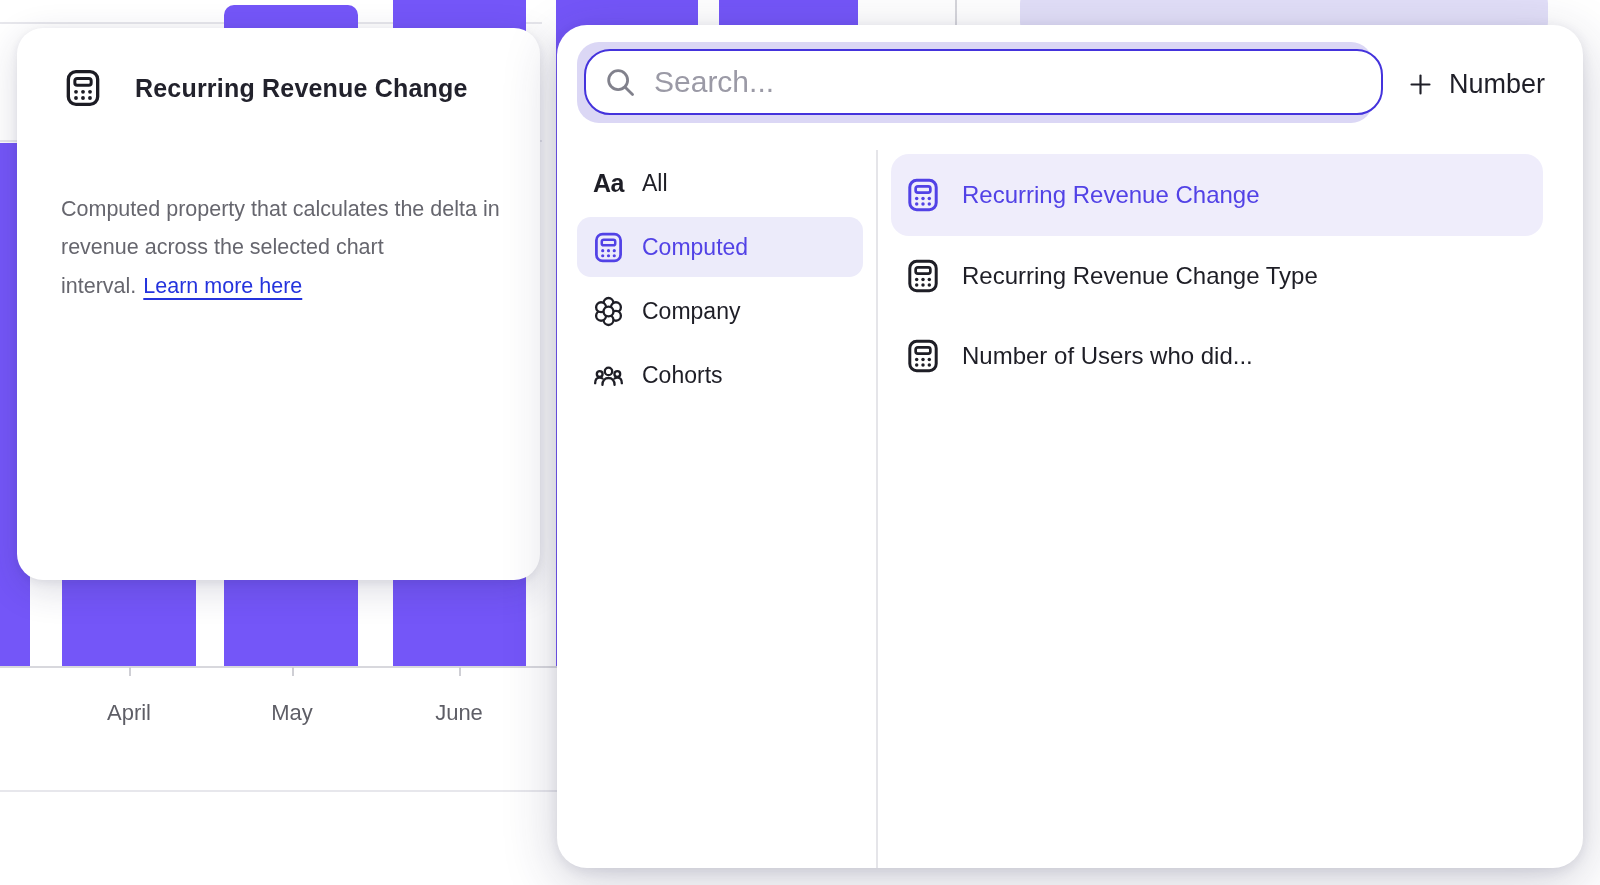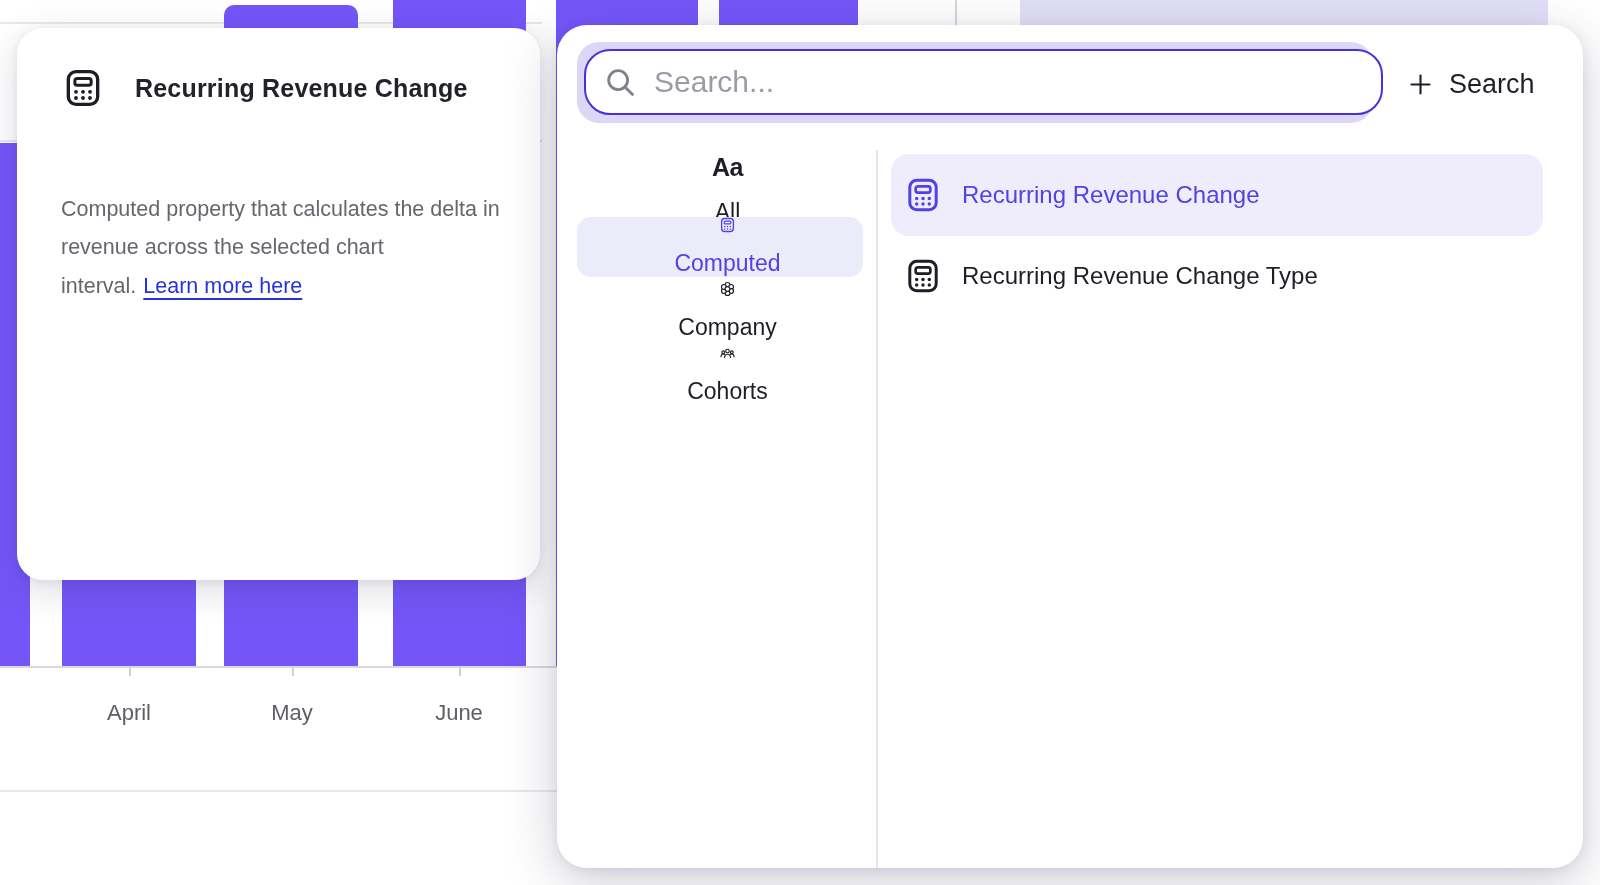--- a/index.html
+++ b/index.html
@@ -43,21 +43,21 @@
   .create-btn{position:absolute;left:842px;top:36px;height:46px;display:flex;align-items:center;
               gap:15px;background:none;border:none;cursor:pointer;padding:0 8px;
               font-family:"Liberation Sans",sans-serif;}
   .create-btn .picon{width:27px;height:27px;color:#1f1f28;}
   .create-btn .clabel{font-size:27px;color:#1f1f28;}
   .v-divider{position:absolute;left:319px;top:125px;width:1.5px;height:718px;background:#e5e5e9;}
 
   .filters{position:absolute;left:20px;top:128px;width:286px;display:flex;
            flex-direction:column;gap:4px;}
   .filter-item{height:60px;display:flex;align-items:center;padding-left:15px;gap:17px;
-               border-radius:14px;color:#1e1e26;cursor:pointer;flex-direction:column;}
+               border-radius:14px;color:#1e1e26;cursor:pointer;}
   .filter-item .ficon{width:33px;height:33px;color:#1e1e26;display:flex;align-items:center;
                       justify-content:center;}
   .filter-item .flabel{font-size:23px;}
   .filter-item.selected{background:#ecebfa;color:#5242e6;}
   .filter-item.selected .ficon{color:#5242e6;}
   .aa-glyph{font-size:25px;font-weight:700;letter-spacing:-.5px;}
 
   .results{position:absolute;left:334px;top:129px;width:652px;display:flex;flex-direction:column;}
   .result-item{height:80px;display:flex;align-items:center;padding-left:14px;gap:21px;
                border-radius:18px;color:#1e1e26;cursor:pointer;}
@@ -154,21 +154,21 @@
             <use href="#magnifier"></use>
           </svg>
         <input type="text" value="" placeholder="Search..." style="">
       </div>
     </div>
 
     <button class="create-btn">
       <svg class="picon" viewBox="0 0 24 24">
           <use href="#plus"></use>
         </svg>
-      <span class="clabel">Search</span>
+      <span class="clabel">Number</span>
     </button>
 
     <div class="v-divider"></div>
 
     <nav class="filters">
       <div class="filter-item">
         <span class="ficon">
             <span class="aa-glyph">Aa</span>
           </span>
         <span class="flabel">All</span>
@@ -199,16 +199,22 @@
             <use href="#calc"></use>
           </svg>
         <span class="rlabel">Recurring Revenue Change</span>
       </div>
       <div class="result-item">
         <svg class="ricon" viewBox="0 0 24 24">
             <use href="#calc"></use>
           </svg>
         <span class="rlabel">Recurring Revenue Change Type</span>
       </div>
+      <div class="result-item">
+        <svg class="ricon" viewBox="0 0 24 24">
+            <use href="#calc"></use>
+          </svg>
+        <span class="rlabel">Number of Users who did...</span>
+      </div>
     </div>
 
   </div>
 </div>
 
 </body></html>

